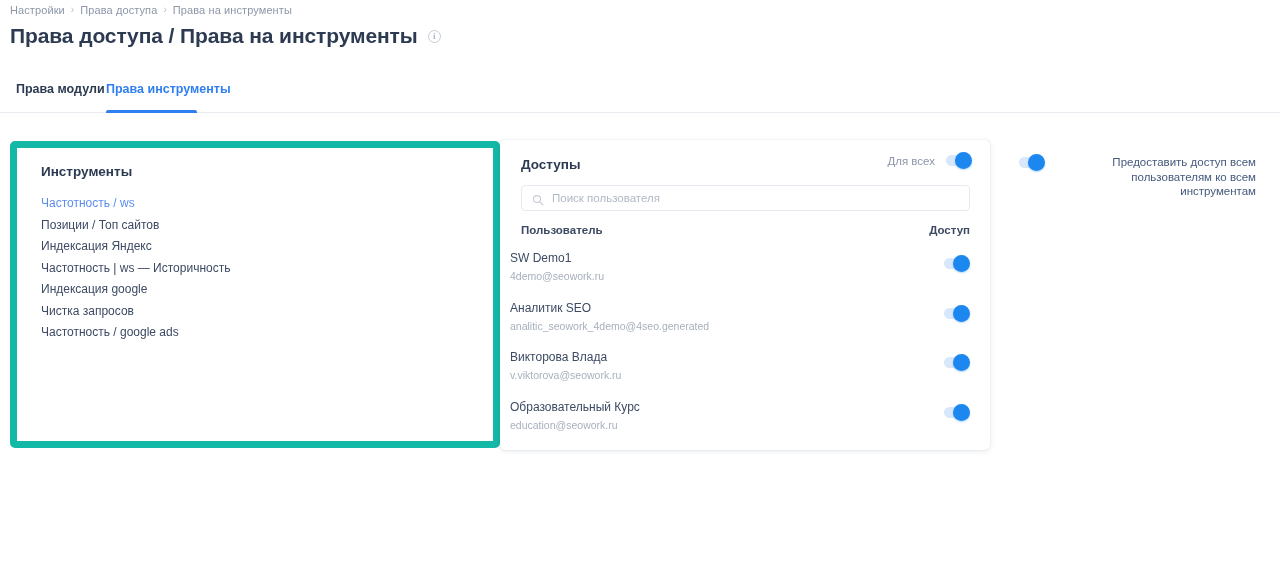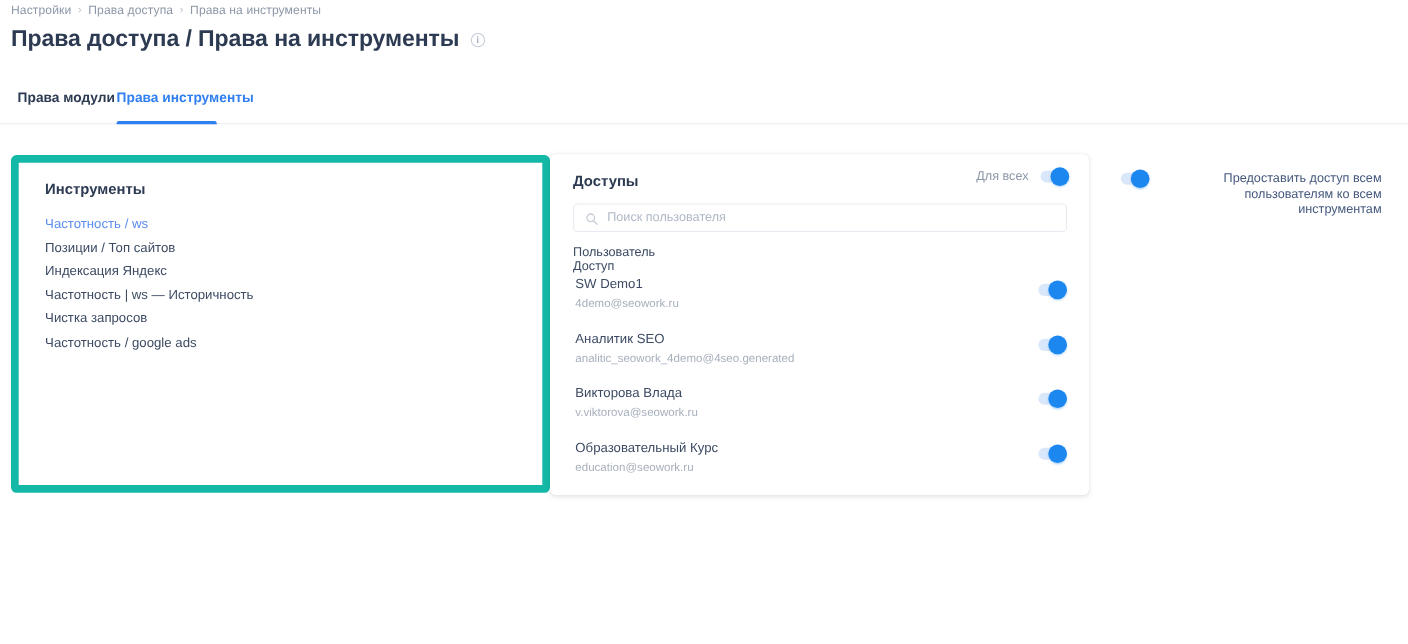--- a/index.html
+++ b/index.html
@@ -218,28 +218,27 @@
 
   
   .tbl-head {
     position: absolute;
     left: 21px;
     right: 20px;
     top: 84px;
     display: flex;
     justify-content: space-between;
     font-size: 11.5px;
-    font-weight: normal;
+    font-weight: bold;
     color: #3c4a63;
-    flex-direction: column;
   }
 
   .user-rows {
     position: absolute;
-    left: 23px;
+    left: 10px;
     right: 20px;
     top: 108px;
   }
   .user-row {
     position: relative;
     height: 49.5px;
   }
   .user-name {
     position: absolute;
     left: 0;
@@ -304,20 +303,21 @@
   <div class="tab-underline"></div>
 </div>
 
 <div class="card-tools">
   <div class="card-heading tools-heading">Инструменты</div>
   <div class="tools-list">
     <div class="tool-item active">Частотность / ws</div>
     <div class="tool-item">Позиции / Топ сайтов</div>
     <div class="tool-item">Индексация Яндекс</div>
     <div class="tool-item">Частотность | ws — Историчность</div>
+    <div class="tool-item">Индексация google</div>
     <div class="tool-item">Чистка запросов</div>
     <div class="tool-item">Частотность / google ads</div>
   </div>
 </div>
 
 <div class="card-access">
   <div class="card-heading access-heading">Доступы</div>
 
   <div class="for-all-row">
     <span class="for-all-label">Для всех</span>

